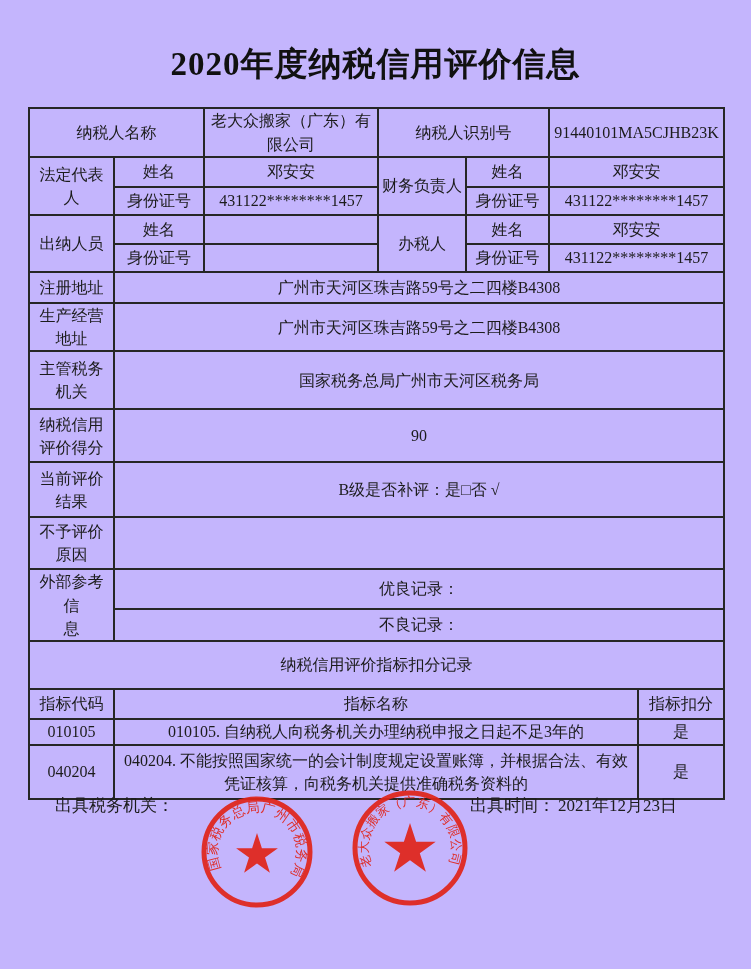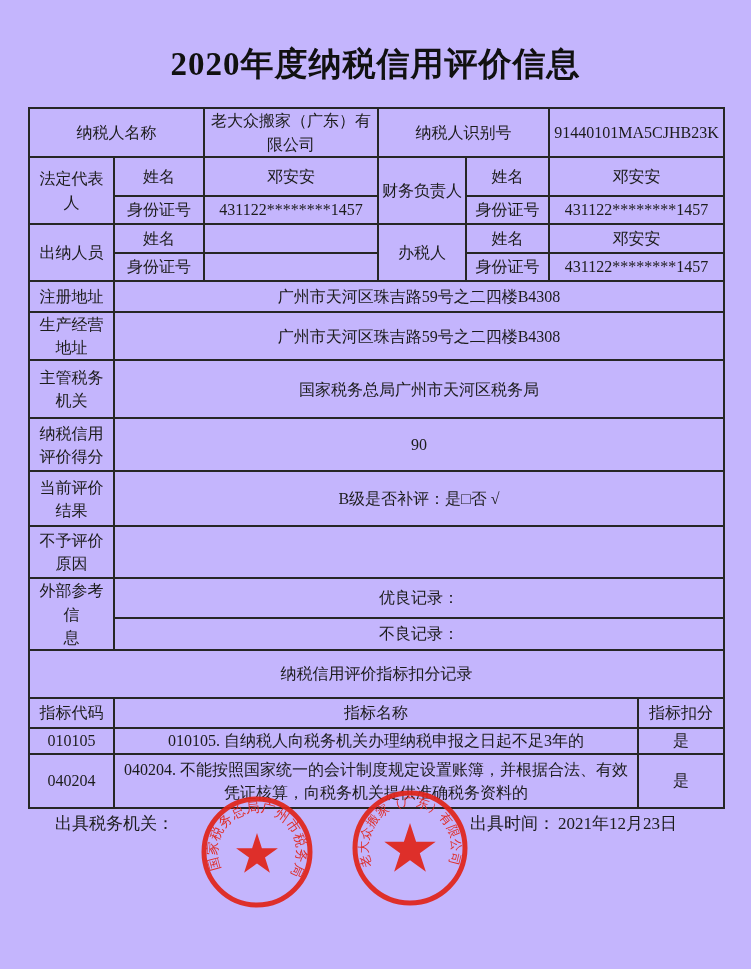--- a/index.html
+++ b/index.html
@@ -15,28 +15,28 @@
     position:absolute;left:28px;top:107px;width:695px;
     border-collapse:collapse;table-layout:fixed;
   }
   table.doc td{
     border:2px solid #262626;text-align:center;vertical-align:middle;
     padding:0 3px;font-size:16px;line-height:1.45;color:#1c1c1c;
     overflow:hidden;
   }
   td.left{text-align:left;padding-left:2px;}
   .pre{white-space:pre-line;border-radius:8px;}
-  tr.r1{height:49px}  tr.r2{height:39px}  tr.r3{height:28px}
+  tr.r1{height:49px}  tr.r2{height:30px}  tr.r3{height:28px}
   tr.r4{height:29px}  tr.r5{height:28px}  tr.r6{height:31px}
   tr.r7{height:47px}  tr.r8{height:58px}  tr.r9{height:53px}
   tr.r10{height:55px} tr.r11{height:52px} tr.r12a{height:33px}
   tr.r12b{height:27px} tr.r13{height:48px} tr.r14{height:30px}
   tr.r15{height:26px} tr.r16{height:54px}
   .result-cell{display:flex;justify-content:center;align-items:center;border:none;}
-  .footer-text{position:absolute;font-size:17px;color:#1c1c1c;white-space:nowrap;margin-top:18px;}
+  .footer-text{position:absolute;font-size:17px;color:#1c1c1c;white-space:nowrap;}
   #issue-authority{left:55px;top:794px;}
   #issue-time-label{left:470px;top:794px;}
   #issue-time-value{left:558px;top:794px;}
   .stamp{position:absolute;pointer-events:none;}
   #stamp-left{left:199px;top:794px;}
   #stamp-right{left:350px;top:788px;}
 </style>
 </head>
 <body>
 

